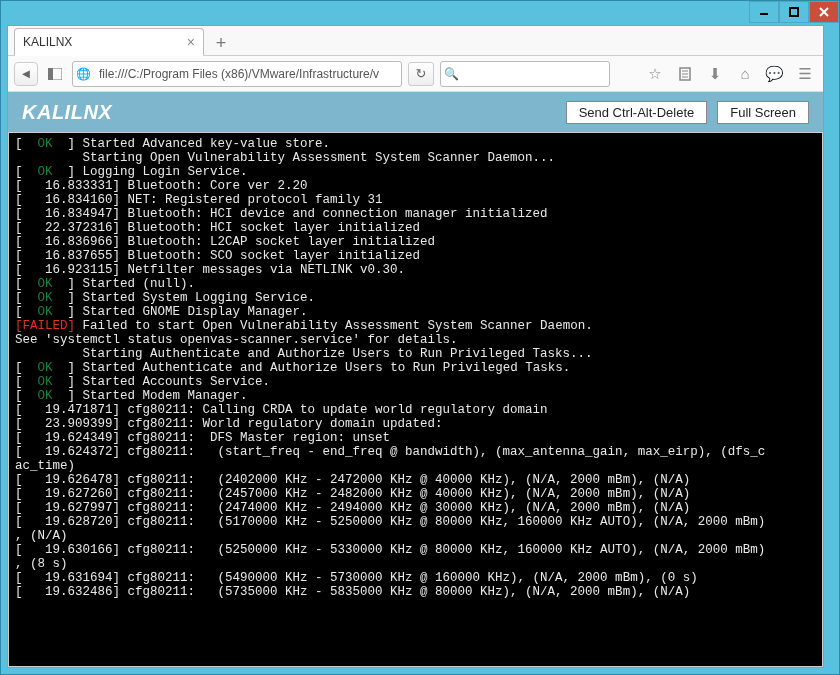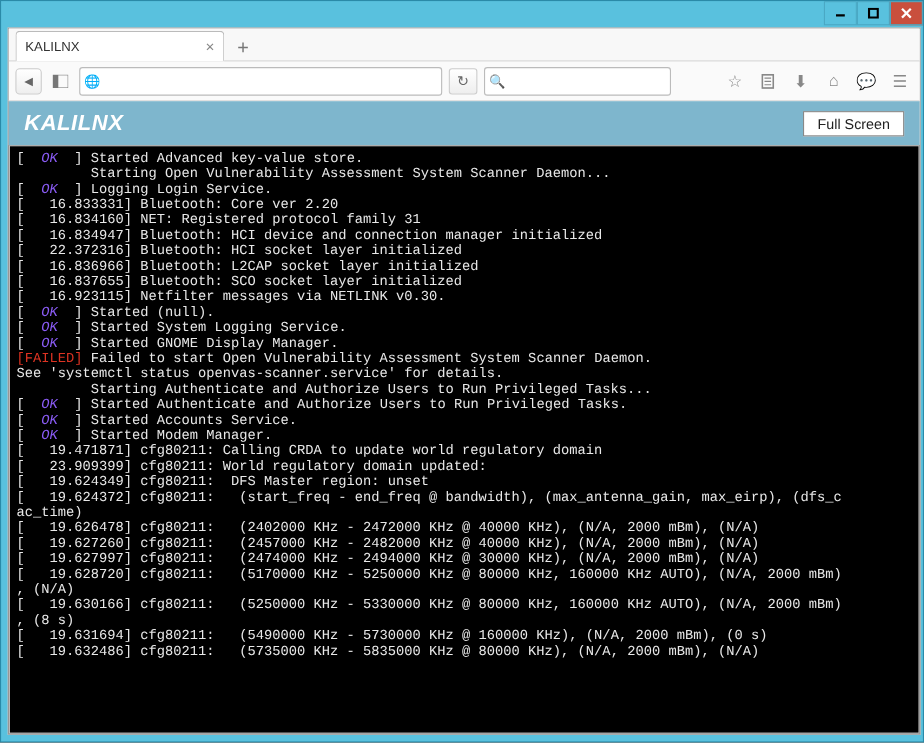--- a/index.html
+++ b/index.html
@@ -2,41 +2,41 @@
 <html><head>
 <meta charset="utf-8">
 <style>
   * { box-sizing: border-box; margin: 0; padding: 0; }
   html, body { width: 840px; height: 675px; font-family: "Segoe UI", Arial, sans-serif; overflow: hidden; }
   .window { width: 840px; height: 675px; background: #59c1de; border: 1px solid #2a8aa8; position: relative; }
   .titlebar { height: 24px; display: flex; justify-content: flex-end; align-items: flex-start; padding: 0; }
   .titlebar-btns { display: flex; }
   .tbtn { width: 30px; height: 22px; display: flex; align-items: center; justify-content: center; font-size: 14px; color: #000; background: #59c1de; border: 1px solid #4aa8c4; }
   .tbtn.close { background: #c94f3d; color: #fff; }
-  .browser { background: #fff; margin: 0 2px 6px 6px; height: 643px; border: 1px solid #999; display: flex; flex-direction: column; }
+  .browser { background: #fff; margin: 0 15px 6px 6px; height: 643px; border: 1px solid #999; display: flex; flex-direction: column; }
   .tabbar { height: 30px; background: #f8f8f8; border-bottom: 1px solid #ccc; display: flex; align-items: flex-end; padding-left: 6px; }
   .tab { background: #fff; border: 1px solid #bbb; border-bottom: 1px solid #fff; height: 28px; width: 190px; display: flex; align-items: center; padding: 0 8px; font-size: 12px; color: #333; border-radius: 4px 4px 0 0; margin-bottom: -1px; position: relative; }
   .tab .tab-close { margin-left: auto; color: #888; font-size: 14px; }
   .newtab { width: 26px; height: 24px; display: flex; align-items: center; justify-content: center; color: #777; font-size: 18px; margin-left: 4px; }
   .toolbar { height: 36px; background: #fafafa; border-bottom: 1px solid #ddd; display: flex; align-items: center; padding: 0 6px; gap: 6px; }
   .nav-btn { width: 24px; height: 24px; border: 1px solid #ccc; background: linear-gradient(#fff,#eee); border-radius: 4px; display: flex; align-items: center; justify-content: center; color: #666; font-size: 13px; }
   .sidebar-btn { width: 22px; height: 22px; display:flex; align-items:center; justify-content:center; color:#777; }
   .url-wrap { display: flex; align-items: center; border: 1px solid #bbb; border-radius: 3px; background: #fff; height: 26px; flex: 0 0 330px; }
   .url-icon { width: 22px; display:flex; align-items:center; justify-content:center; color:#888; font-size:12px; }
   .url-input { border: none; outline: none; flex: 1; font-size: 12px; color: #555; padding: 0 4px; }
   .reload-btn { width: 26px; height: 24px; border:1px solid #ccc; background:linear-gradient(#fff,#eee); border-radius:3px; display:flex; align-items:center; justify-content:center; color:#666; font-size:13px; }
   .search-wrap { display:flex; align-items:center; border:1px solid #bbb; border-radius:3px; background:#fff; height:26px; flex:0 0 170px; }
   .search-wrap input { border:none; outline:none; flex:1; font-size:12px; color:#888; font-style:italic; padding:0 4px; }
   .spacer { flex: 1; }
   .tb-icon { width: 24px; height: 24px; display:flex; align-items:center; justify-content:center; color:#888; font-size:15px; }
   .page-header { background: #7eb6cd; height: 40px; display: flex; align-items: center; padding: 0 14px; gap: 10px; }
   .page-title { color: #fff; font-size: 20px; font-weight: bold; font-style: italic; letter-spacing: 0.5px; }
   .hbtn { background: #fff; border: 1px solid #888; padding: 3px 12px; font-size: 13px; color: #222; cursor: pointer; }
   .terminal { background: #000; flex: 1; padding: 4px 6px; font-family: "Consolas","Courier New",monospace; font-size: 12.5px; line-height: 14px; color: #ccc; white-space: pre; overflow: hidden; border: 1px solid #ccc; }
-  .ok { color: #8b5cf6; font-style: italic; }
+  .ok { color: #15803d; }
   .fail { color: #dd3322; }
   .wh { color: #e8e8e8; }
 </style>
 </head>
 <body>
 
 <div class="window">
   <div class="titlebar">
     <div class="titlebar-btns">
       <div class="tbtn">
@@ -72,20 +72,21 @@
           <span>◄</span>
         </div>
       <div class="sidebar-btn">
           <svg width="14" height="12">
             <rect x="0" y="0" width="14" height="12" fill="none" stroke="#777" stroke-width="1"></rect>
             <rect x="0" y="0" width="5" height="12" fill="#777"></rect>
           </svg>
         </div>
       <div class="url-wrap">
         <div class="url-icon">🌐</div>
+        <input class="url-input" value="file:///C:/Program Files (x86)/VMware/Infrastructure/v" style="">
       </div>
       <div class="reload-btn">
           <span>↻</span>
         </div>
       <div class="search-wrap">
         <div class="url-icon">🔍</div>
       </div>
       <div class="spacer"></div>
       <div class="tb-icon">
           <span>☆</span>
@@ -108,20 +109,21 @@
           <span>💬</span>
         </div>
       <div class="tb-icon">
           <span>☰</span>
         </div>
     </div>
 
     <div class="page-header">
       <div class="page-title">KALILNX</div>
       <div class="spacer"></div>
+      <button class="hbtn">Send Ctrl-Alt-Delete</button>
       <button class="hbtn">Full Screen</button>
     </div>
 
     <div class="terminal"><span class="wh">[</span><span>  </span><span class="ok">OK</span><span>  </span><span class="wh">]</span><span class="wh"> Started Advanced key-value store.</span>
 <span class="wh">         Starting Open Vulnerability Assessment System Scanner Daemon...</span>
 <span class="wh">[</span><span>  </span><span class="ok">OK</span><span>  </span><span class="wh">]</span><span class="wh"> Logging Login Service.</span>
 <span class="wh">[</span><span>   </span><span class="wh">16.833331] Bluetooth: Core ver 2.20</span>
 <span class="wh">[</span><span>   </span><span class="wh">16.834160] NET: Registered protocol family 31</span>
 <span class="wh">[</span><span>   </span><span class="wh">16.834947] Bluetooth: HCI device and connection manager initialized</span>
 <span class="wh">[</span><span>   </span><span class="wh">22.372316] Bluetooth: HCI socket layer initialized</span>

